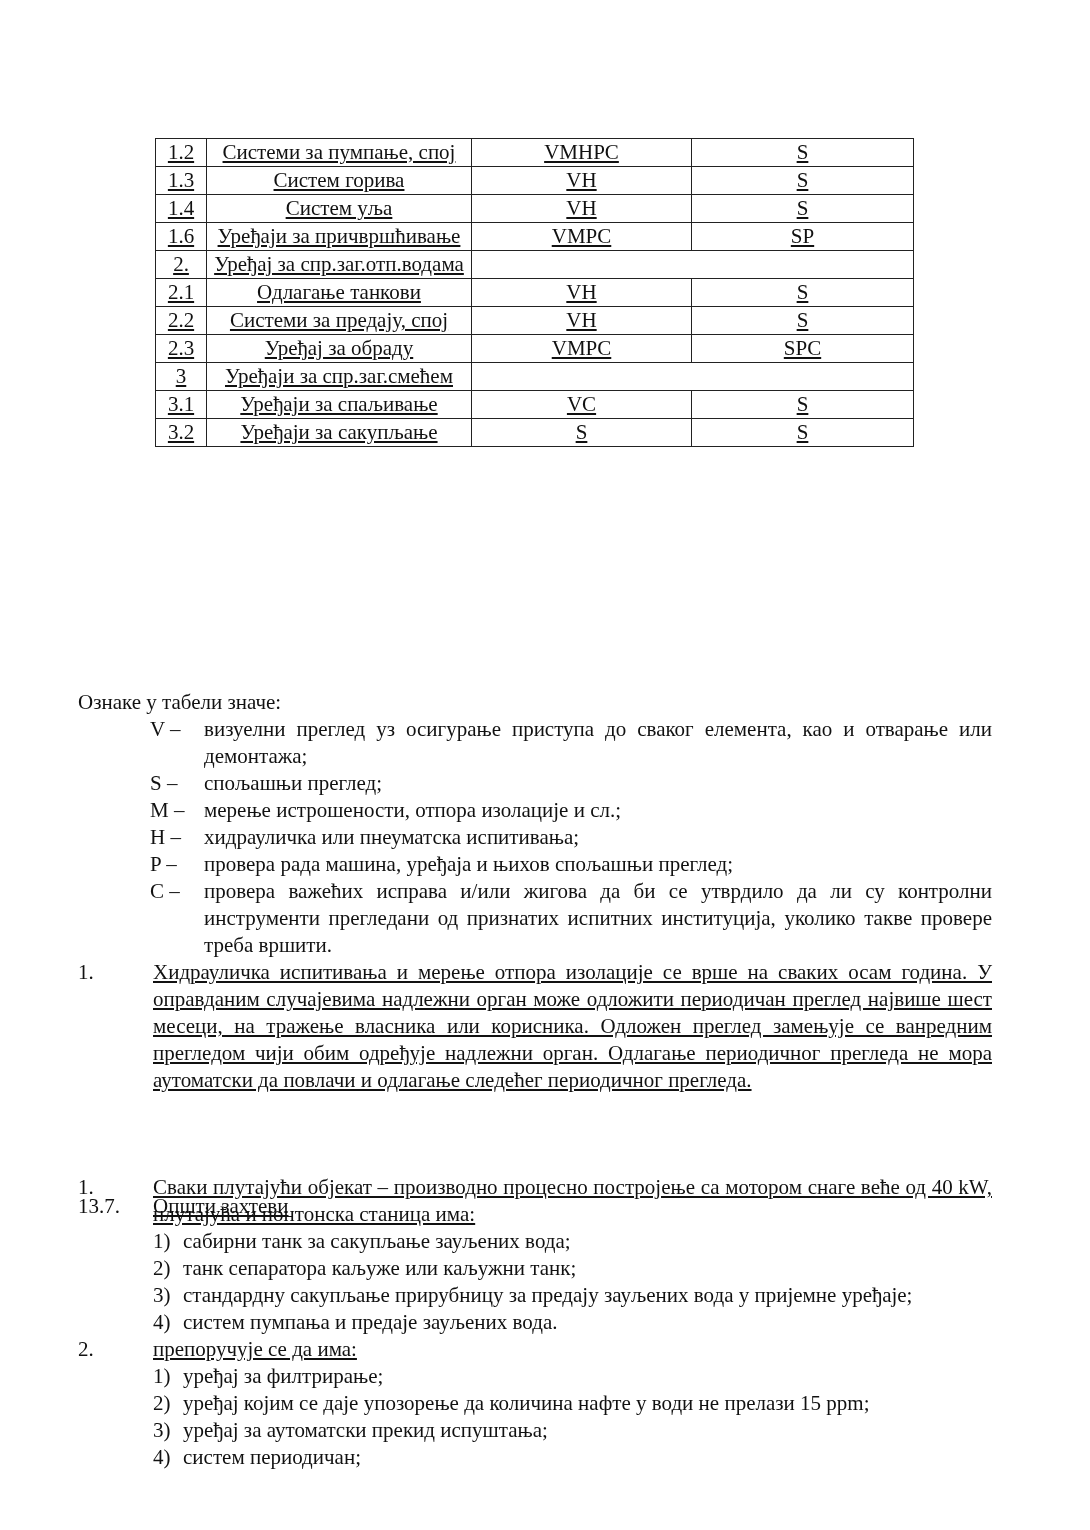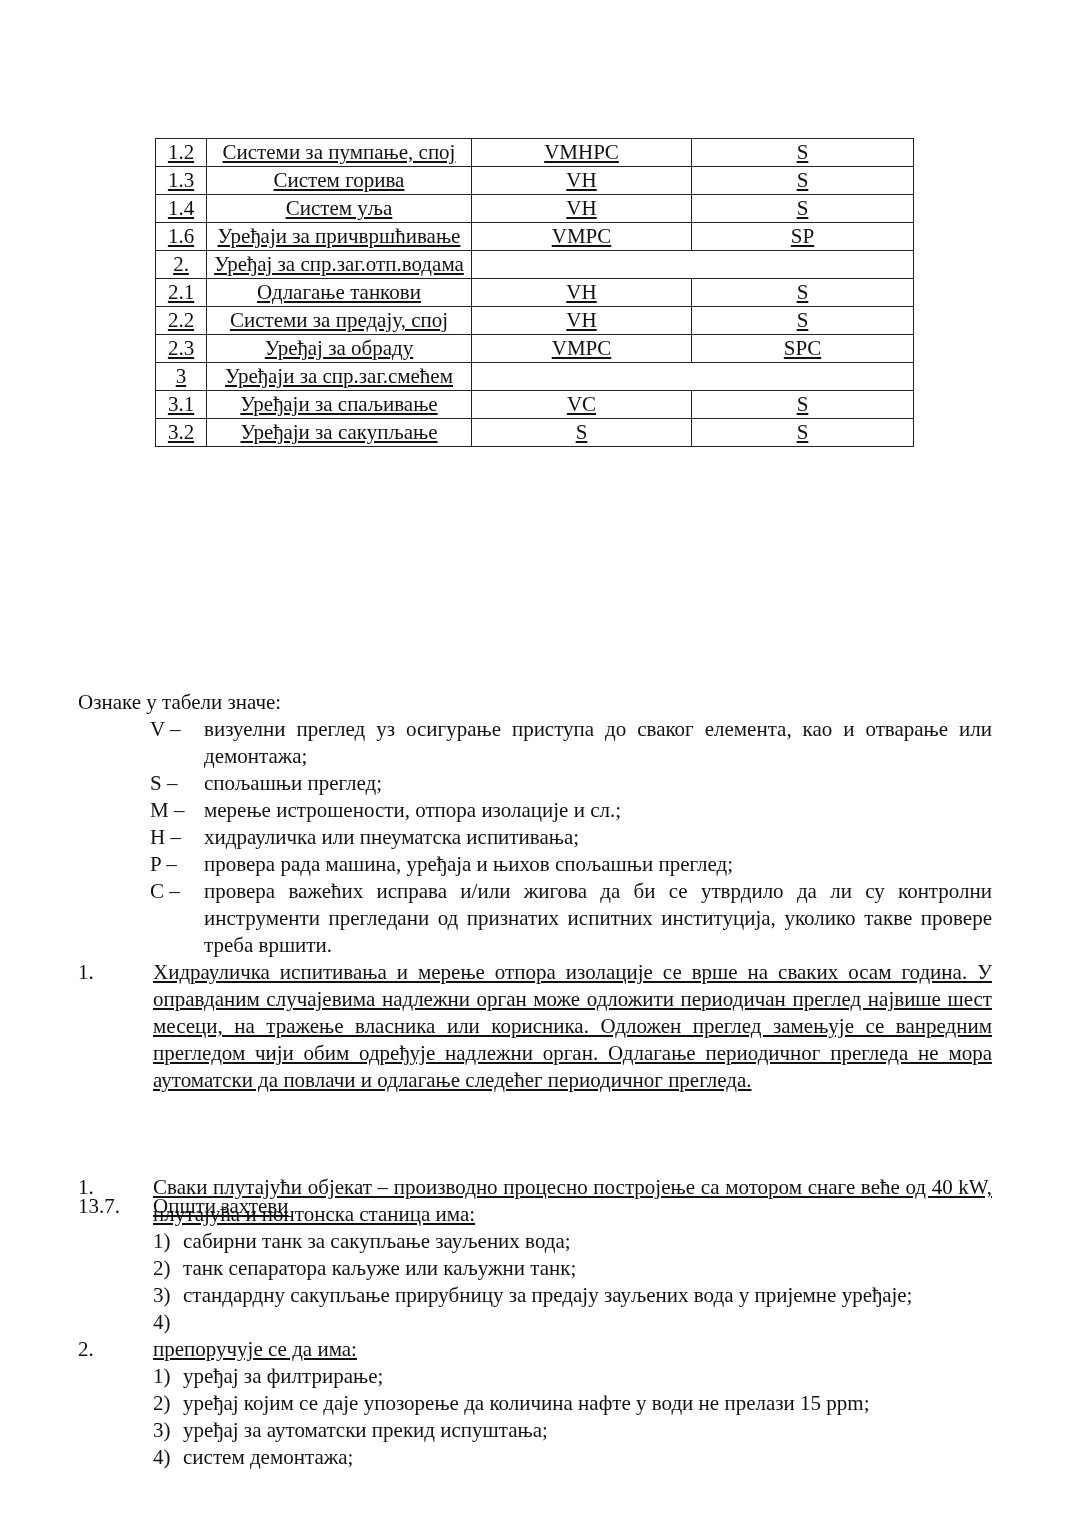--- a/index.html
+++ b/index.html
@@ -161,20 +161,21 @@
     <div class="sub-item">
       <span class="sn">2)</span>
       <span>танк сепаратора каљуже или каљужни танк;</span>
     </div>
     <div class="sub-item">
       <span class="sn">3)</span>
       <span>стандардну сакупљање прирубницу за предају зауљених вода у пријемне уређаје;</span>
     </div>
     <div class="sub-item">
       <span class="sn">4)</span>
+      <span>систем пумпања и предаје зауљених вода.</span>
     </div>
   </div>
 
 <div class="para" style="top:1336px;">
   <span class="num">2.</span>
   <span class="txt">препоручује се да има:</span>
 </div>
 <div class="sub" style="top:1363px;" id="subs2">
     <div class="sub-item">
       <span class="sn">1)</span>
@@ -183,15 +184,15 @@
     <div class="sub-item">
       <span class="sn">2)</span>
       <span>уређај којим се даје упозорење да количина нафте у води не прелази 15 ppm;</span>
     </div>
     <div class="sub-item">
       <span class="sn">3)</span>
       <span>уређај за аутоматски прекид испуштања;</span>
     </div>
     <div class="sub-item">
       <span class="sn">4)</span>
-      <span>систем демонтажа;</span>
+      <span>систем периодичан;</span>
     </div>
   </div>
 
 </body></html>

